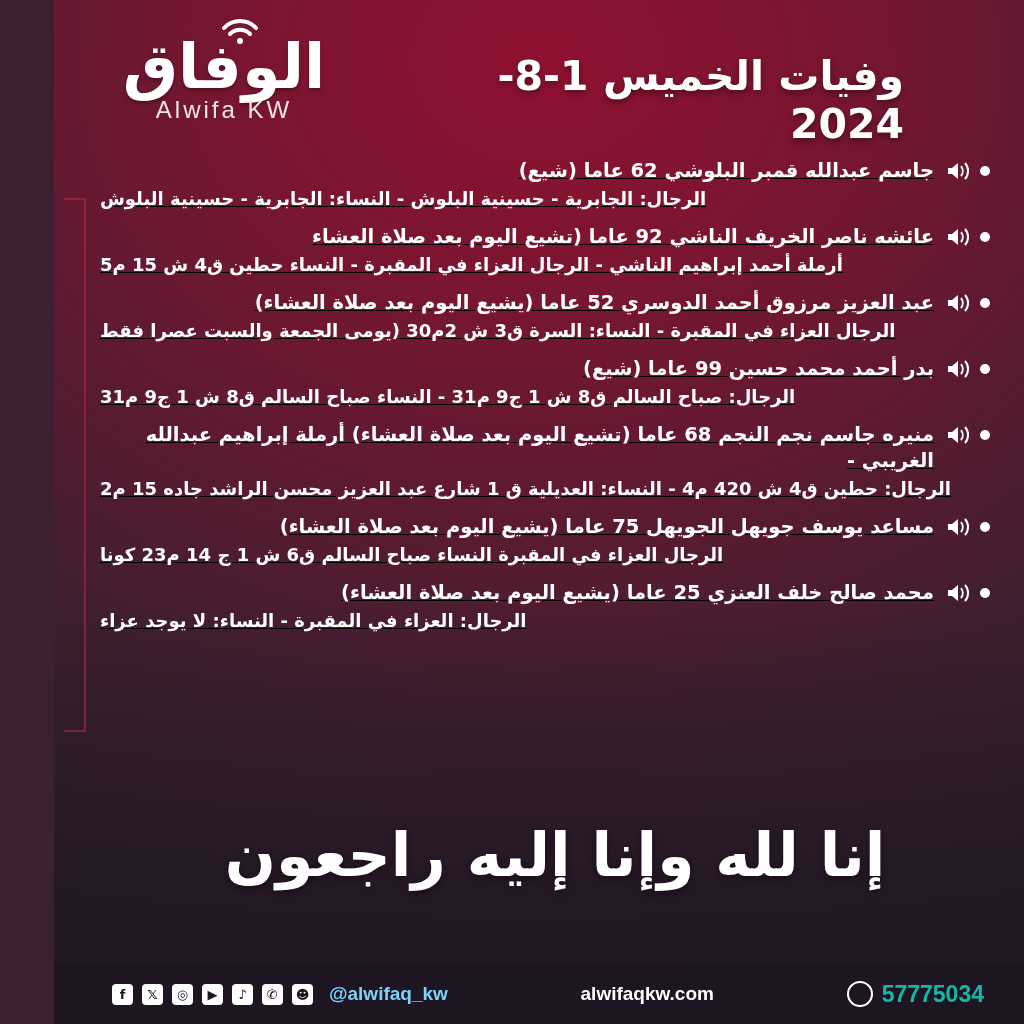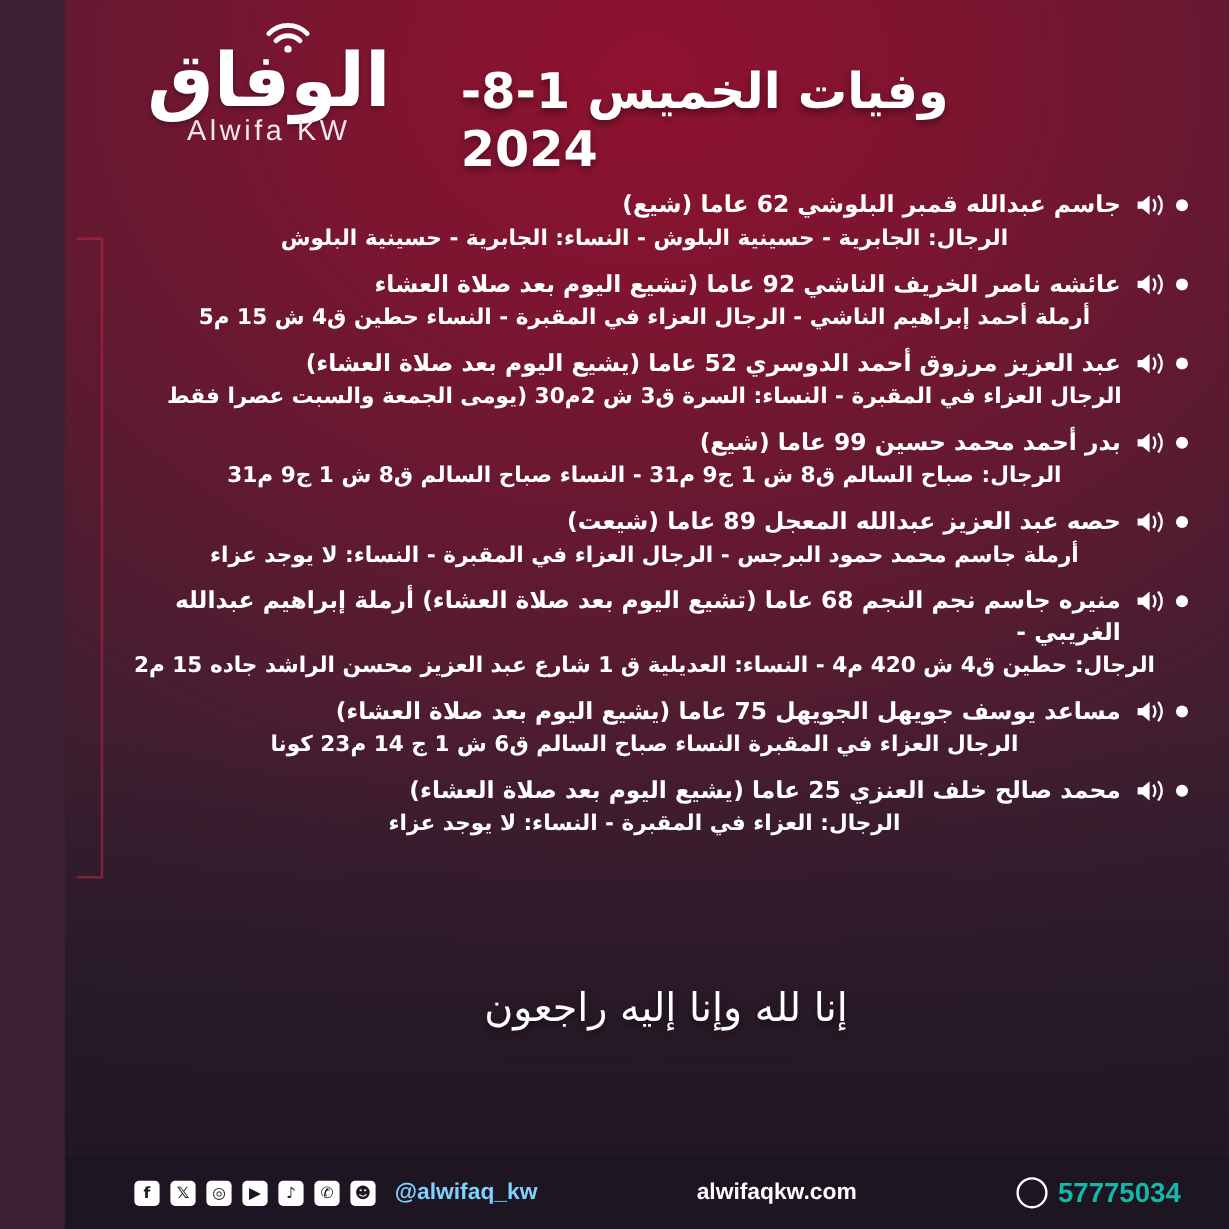--- a/index.html
+++ b/index.html
@@ -82,35 +82,36 @@
     margin-top: -6px;
     color: #f3e7ea;
     font-family: "Liberation Sans", sans-serif;
   }
 
   #title {
     position: absolute;
     top: 52px;
     right: 120px;
     left: 330px;
-    text-align: left;
+    text-align: right;
     color: #ffffff;
     font-size: 41px;
     font-weight: bold;
     text-shadow: 0 3px 6px rgba(0,0,0,.4);
     direction: rtl;
   }
 
   
   #entries {
     position: absolute;
     top: 158px;
     left: 40px;
     right: 34px;
     direction: rtl;
+    text-decoration: underline;
   }
 
   .entry {
     margin-bottom: 13px;
   }
   .entry-head {
     display: flex;
     flex-direction: row;
     align-items: flex-start;
     justify-content: flex-start;
@@ -138,35 +139,35 @@
   .entry-name {
     flex: 1 1 auto;
     text-align: right;
     padding-right: 2px;
   }
   .entry-detail {
     color: #ffffff;
     font-size: 18px;
     font-weight: bold;
     line-height: 25px;
-    text-align: center;
+    text-align: left;
     margin-top: 2px;
     padding: 0 16px 0 6px;
   }
 
   
   #calligraphy {
     position: absolute;
     left: 0; right: 0;
     top: 820px;
     text-align: center;
     color: #ffffff;
     font-family: "DejaVu Sans", sans-serif;
-    font-size: 33px;
-    font-weight: normal;
+    font-size: 60px;
+    font-weight: bold;
     letter-spacing: -1px;
     text-shadow: 0 2px 8px rgba(0,0,0,.45);
     direction: rtl;
     padding-left: 32px;
   }
 
   
   #footer {
     position: absolute;
     left: 0; right: 0; bottom: 0;
@@ -299,32 +300,20 @@
         <svg class="speaker" viewBox="0 0 26 24">
           <path d="M3 9 h4 l6 -5 v16 l-6 -5 h-4 z" fill="#ffffff"></path>
           <path d="M16 7 A8 8 0 0 1 16 17" stroke="#ffffff" stroke-width="2" fill="none"></path>
           <path d="M20 4 A12 12 0 0 1 20 20" stroke="#ffffff" stroke-width="2" fill="none"></path>
         </svg>
         <span class="entry-name">بدر أحمد محمد حسين 99 عاما (شيع)</span>
       </div>
       <div class="entry-detail">الرجال: صباح السالم ق8 ش 1 ج9 م31 - النساء صباح السالم ق8 ش 1 ج9 م31</div>
     </div>
 
-    <div class="entry">
-      <div class="entry-head">
-        <span class="bullet"></span>
-        <svg class="speaker" viewBox="0 0 26 24">
-          <path d="M3 9 h4 l6 -5 v16 l-6 -5 h-4 z" fill="#ffffff"></path>
-          <path d="M16 7 A8 8 0 0 1 16 17" stroke="#ffffff" stroke-width="2" fill="none"></path>
-          <path d="M20 4 A12 12 0 0 1 20 20" stroke="#ffffff" stroke-width="2" fill="none"></path>
-        </svg>
-        <span class="entry-name">حصه عبد العزيز عبدالله المعجل 89 عاما (شيعت)</span>
-      </div>
-      <div class="entry-detail">أرملة جاسم محمد حمود البرجس - الرجال العزاء في المقبرة    - النساء: لا يوجد عزاء</div>
-    </div>
 
     <div class="entry">
       <div class="entry-head">
         <span class="bullet"></span>
         <svg class="speaker" viewBox="0 0 26 24">
           <path d="M3 9 h4 l6 -5 v16 l-6 -5 h-4 z" fill="#ffffff"></path>
           <path d="M16 7 A8 8 0 0 1 16 17" stroke="#ffffff" stroke-width="2" fill="none"></path>
           <path d="M20 4 A12 12 0 0 1 20 20" stroke="#ffffff" stroke-width="2" fill="none"></path>
         </svg>
         <span class="entry-name">منيره جاسم نجم النجم 68 عاما (تشيع اليوم بعد صلاة العشاء)    أرملة إبراهيم عبدالله الغريبي  -</span>

